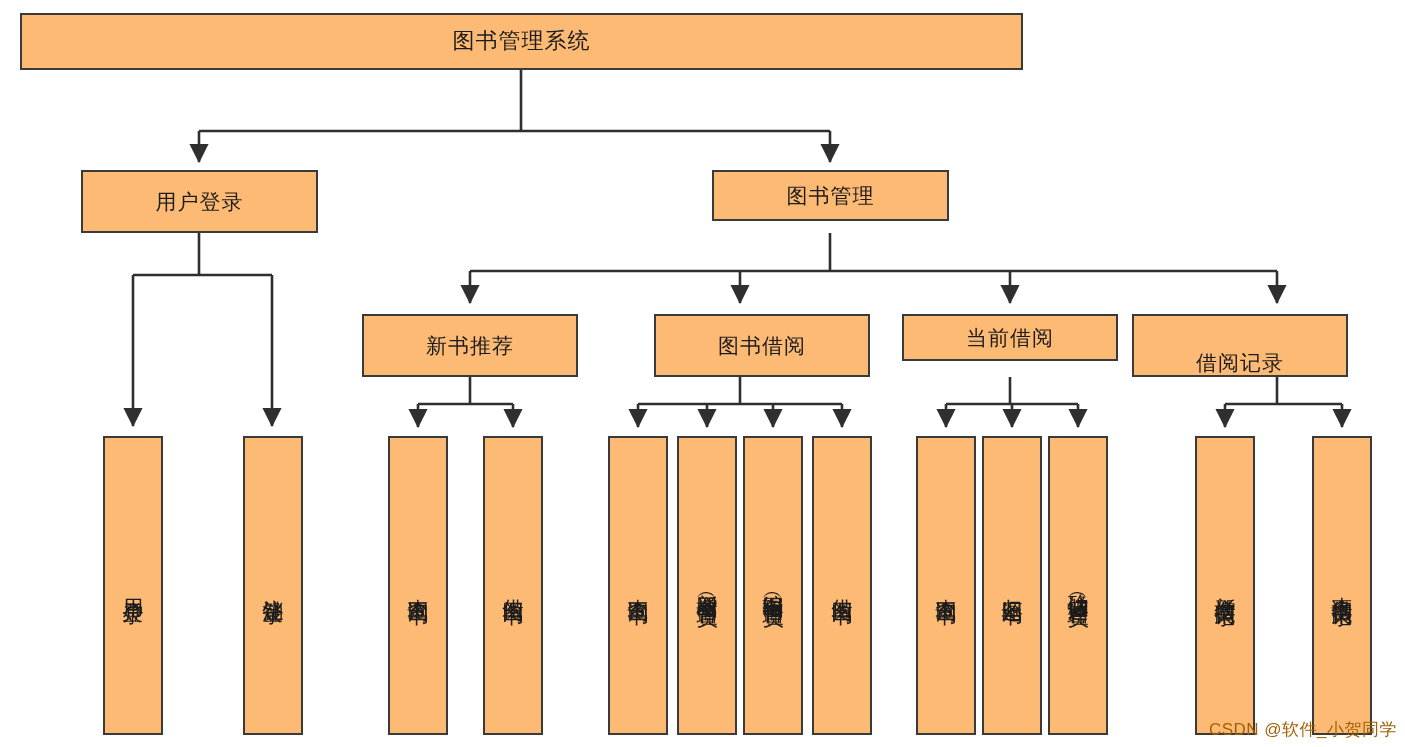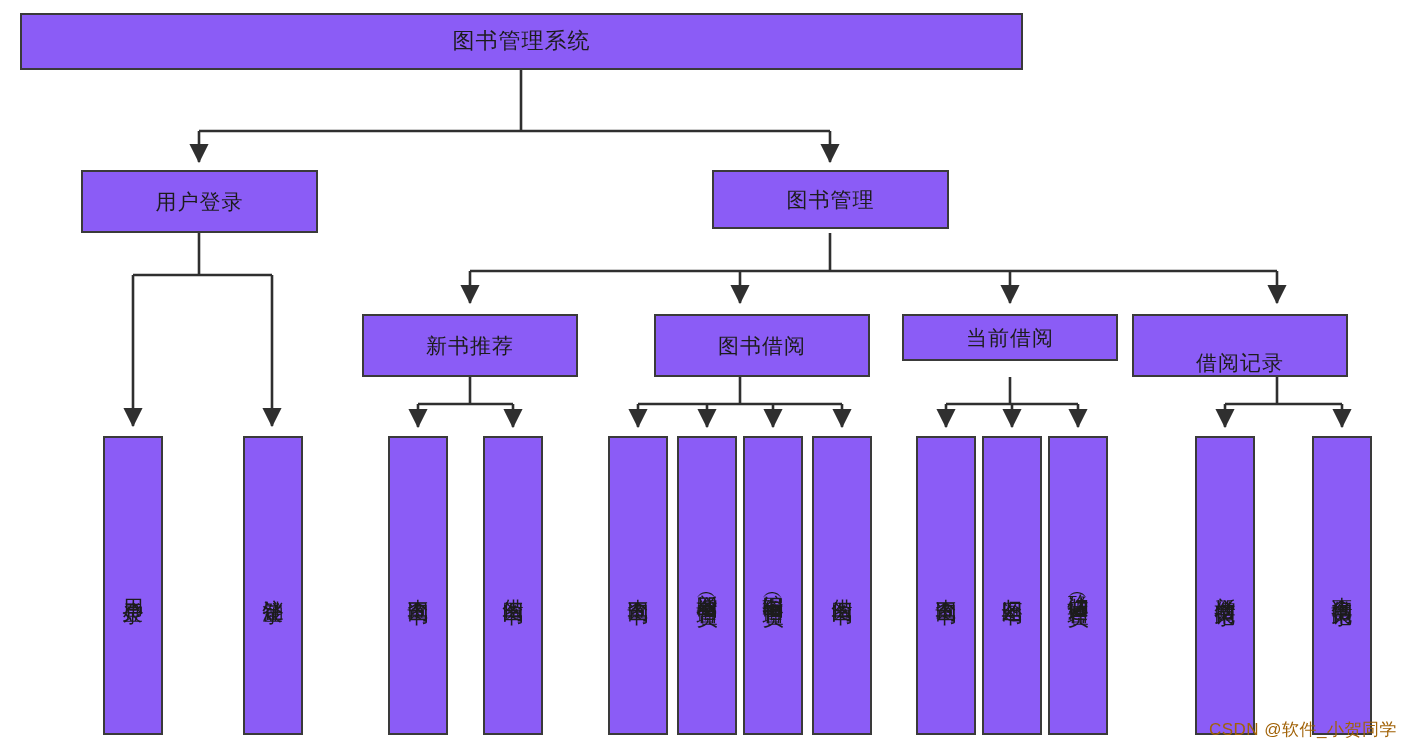--- a/index.html
+++ b/index.html
@@ -19,21 +19,21 @@
     position: absolute;
     left: 0;
     top: 0;
     width: 1405px;
     height: 747px;
   }
   .node {
     position: absolute;
     box-sizing: border-box;
     border: 2.5px solid #3a3a3a;
-    background: #8b5cf6;
+    background: #fdba74;
     display: flex;
     align-items: center;
     justify-content: center;
     color: #1c1c1c;
     z-index: 2;
   }
   .node.horiz {
     font-size: 21px;
     letter-spacing: 1px;
     line-height: 1.2;
@@ -122,21 +122,21 @@
     </g>
   </svg>
 
   <div class="node horiz root" style="left:20px; top:13px; width:1003px; height:57px;">
     <span>图书管理系统</span>
   </div>
 
   <div class="node horiz" style="left:81px; top:170px; width:237px; height:63px;">
     <span>用户登录</span>
   </div>
-  <div class="node horiz" style="left:712px; top:170px; width:237px; height:59px;">
+  <div class="node horiz" style="left:712px; top:170px; width:237px; height:51px;">
     <span>图书管理</span>
   </div>
 
   <div class="node horiz" style="left:362px; top:314px; width:216px; height:63px;justify-content:center;">
     <span>新书推荐</span>
   </div>
   <div class="node horiz" style="left:632px; top:314px; width:216px; height:63px;margin-left:22px;">
     <span>图书借阅</span>
   </div>
   <div class="node horiz" style="left:902px; top:314px; width:216px; height:47px;">

